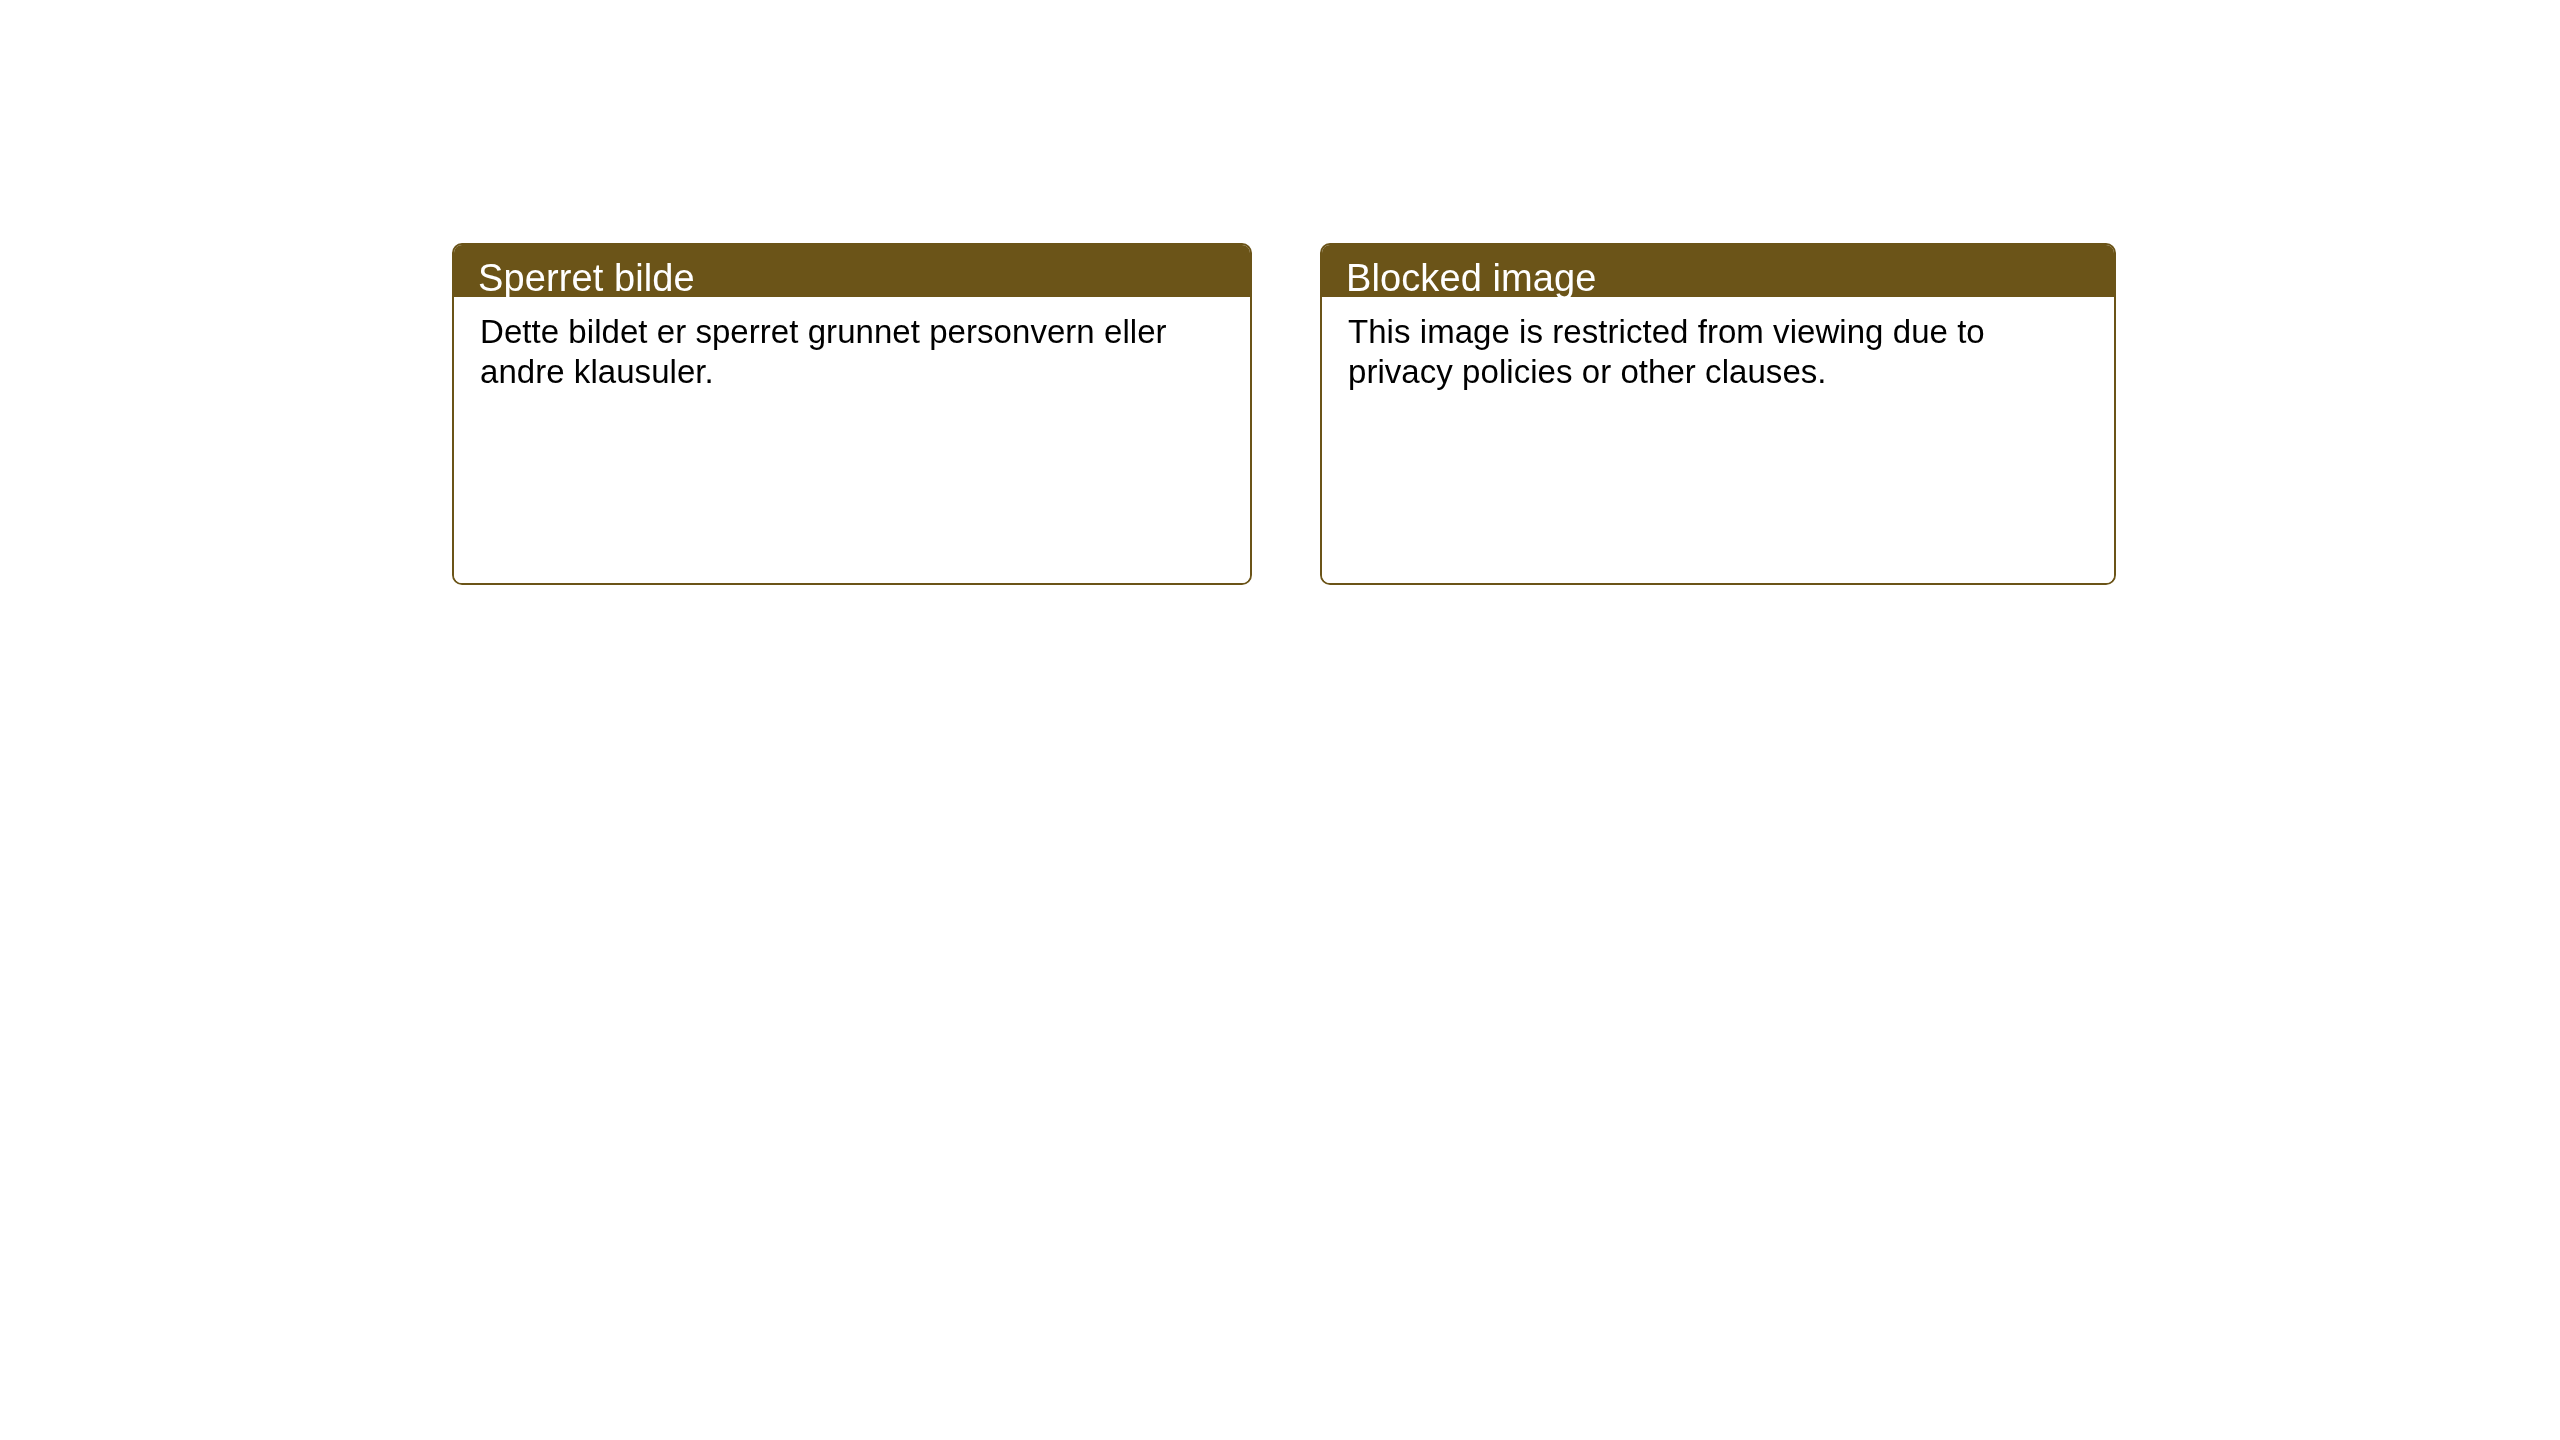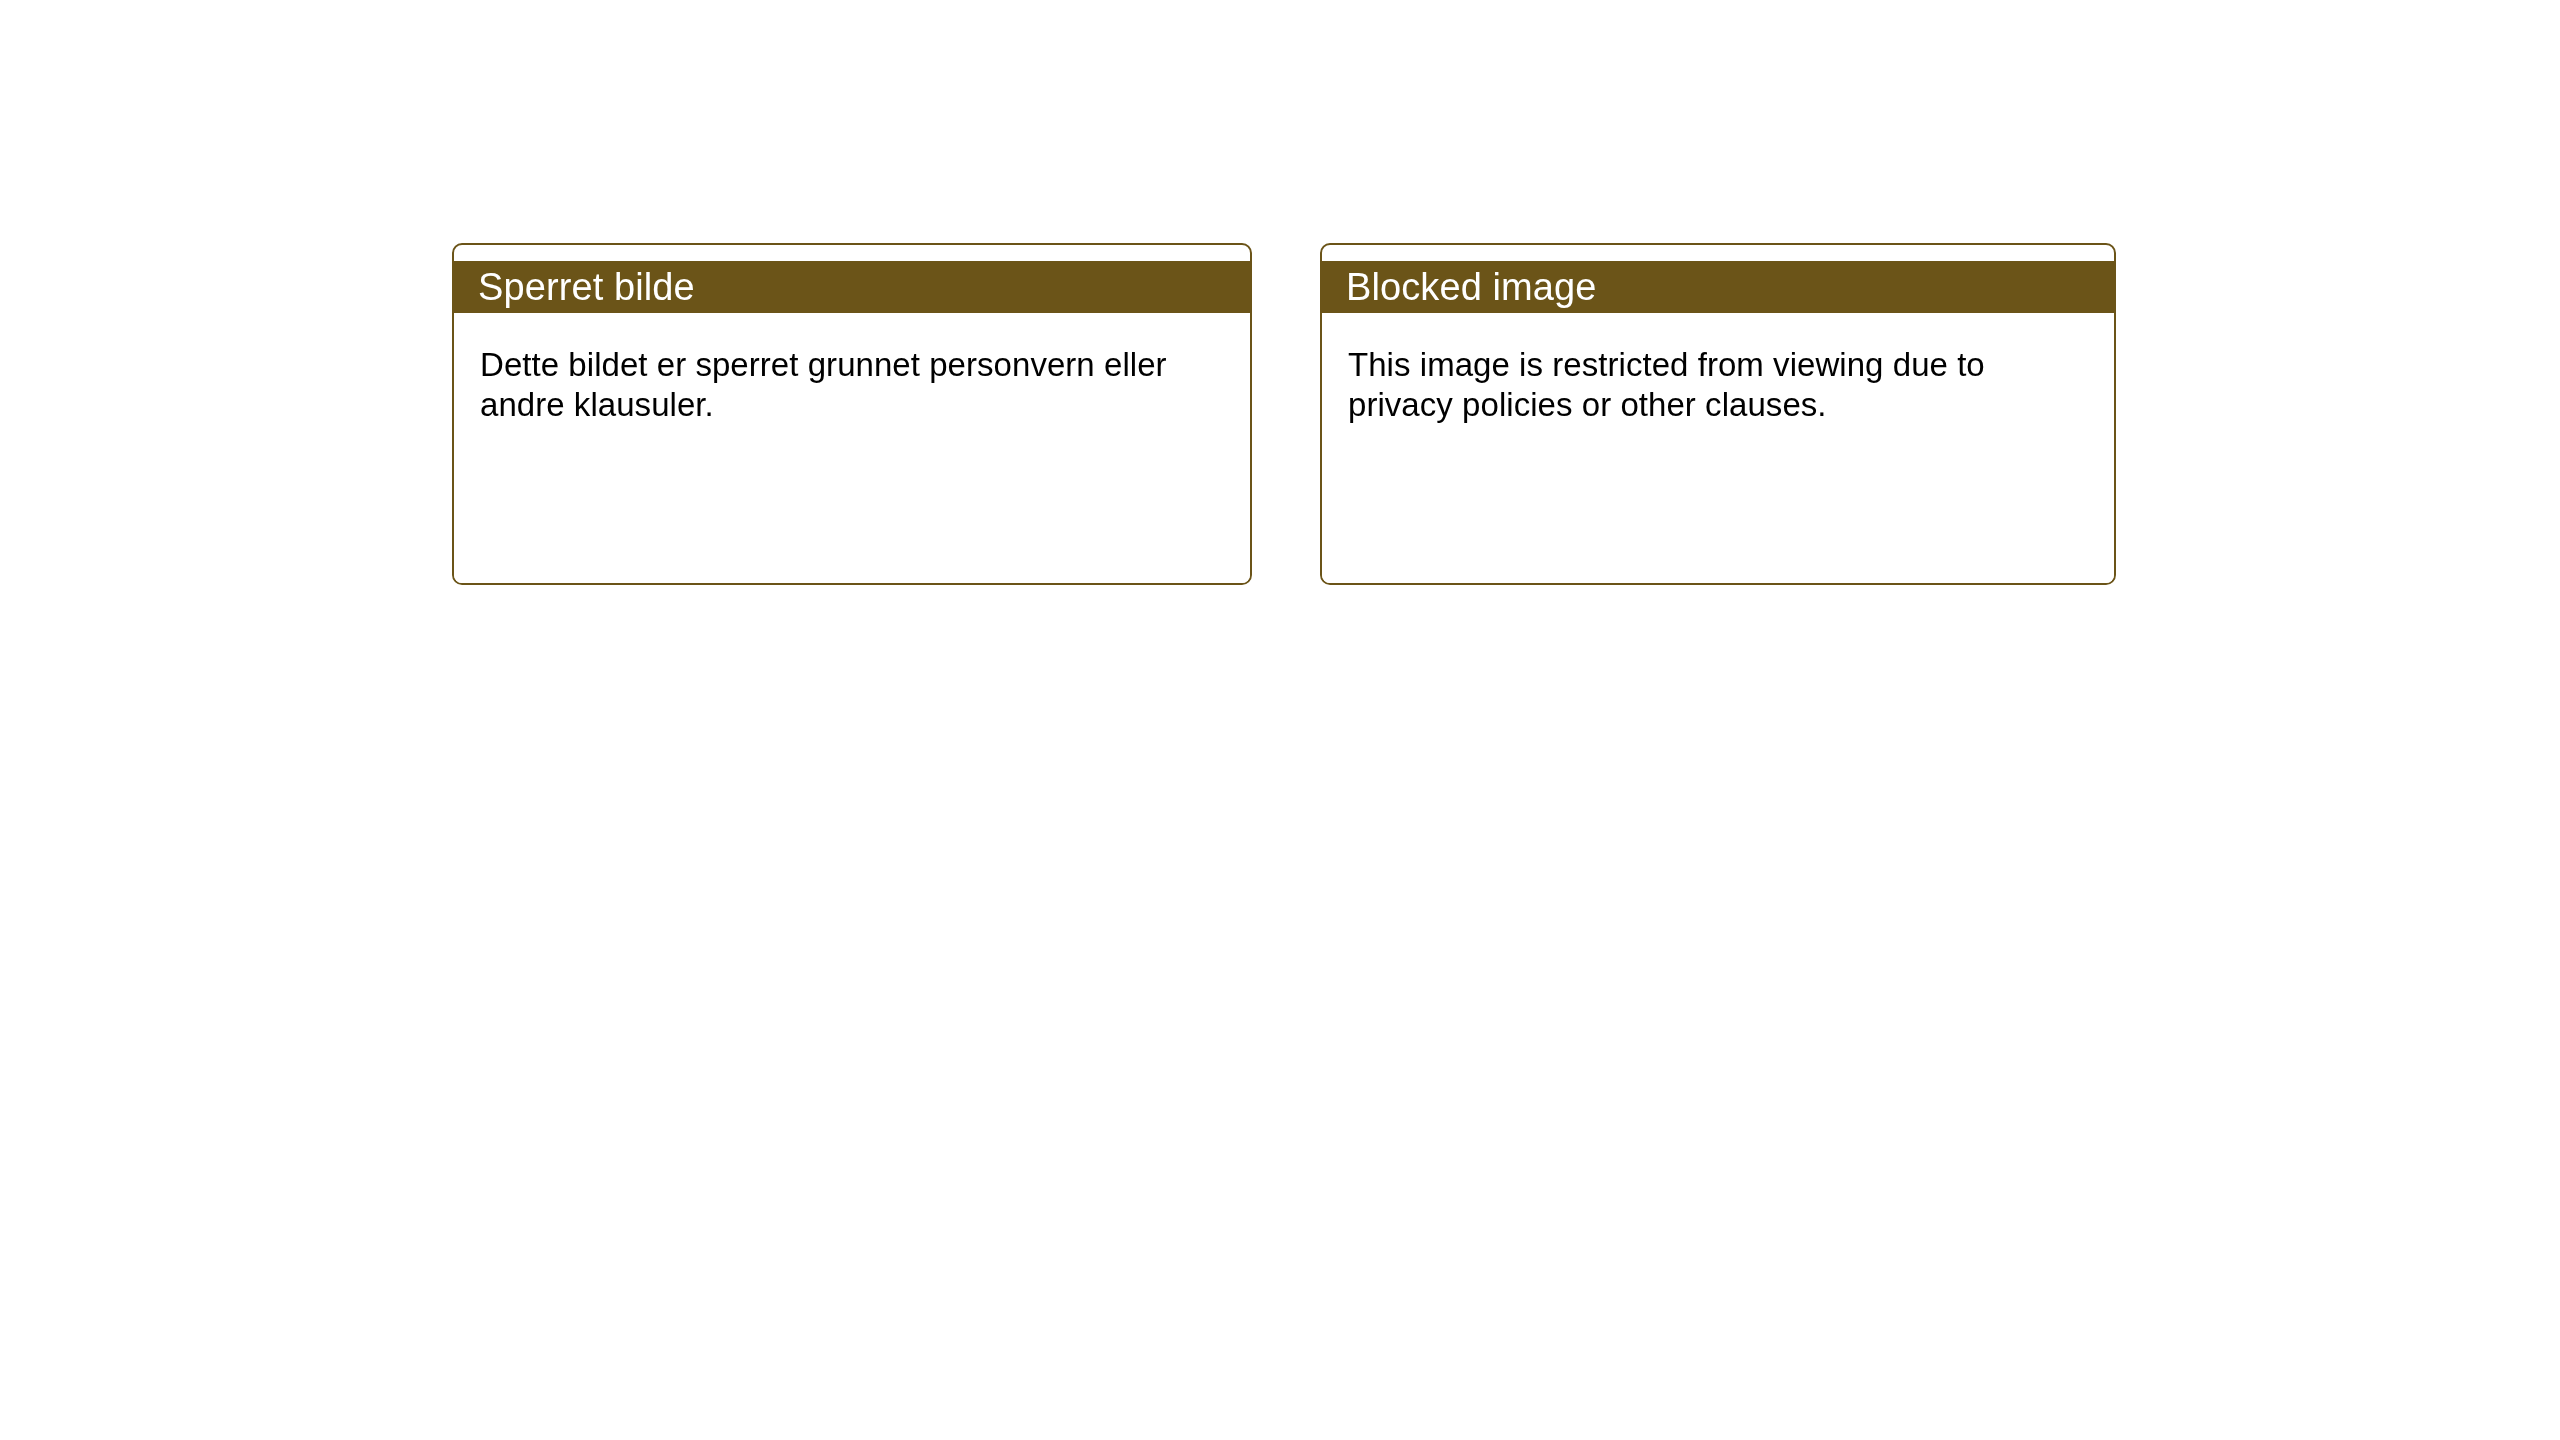--- a/index.html
+++ b/index.html
@@ -51,40 +51,39 @@
     width: 796px;
     height: 342px;
   }
 
   .card-header {
     box-sizing: border-box;
     background: #6b5418;
     color: #ffffff;
     height: 52px;
     display: flex;
-    align-items: center;
+    align-items: flex-end;
     padding: 0 0 0 24px;
     flex: 0 0 auto;
-    margin-top: 16px;
   }
 
   .card-header-title {
     font-size: 38px;
     font-weight: 400;
     line-height: 1;
     color: #ffffff;
     letter-spacing: 0.1px;
     white-space: nowrap;
   }
 
   .card-body {
     box-sizing: border-box;
     flex: 1 1 auto;
     background: #ffffff;
-    padding: 32px 26px 20px 26px;
+    padding: 15px 26px 20px 26px;
   }
 
   .card-paragraph {
     font-size: 33px;
     line-height: 1.22;
     color: #000000;
     margin: 0;
     letter-spacing: 0.05px;
   }
 

